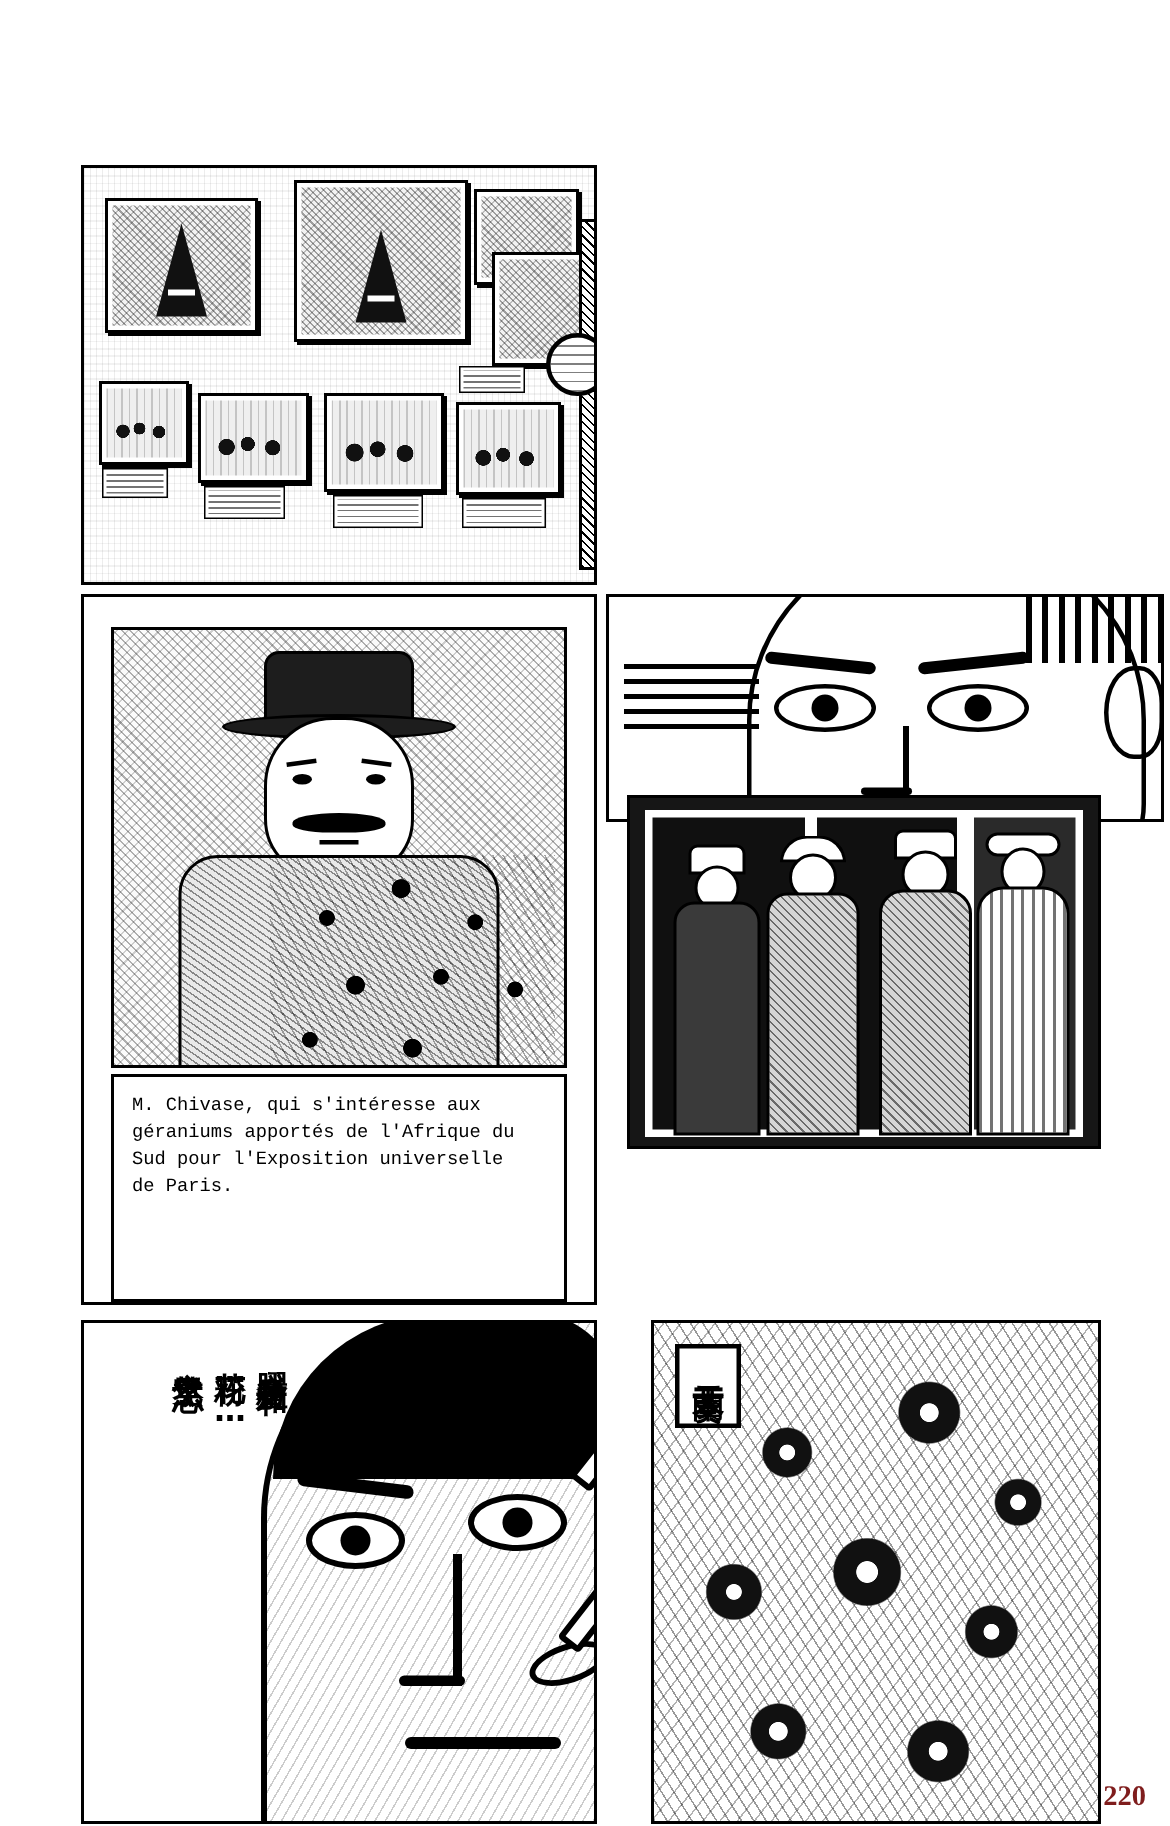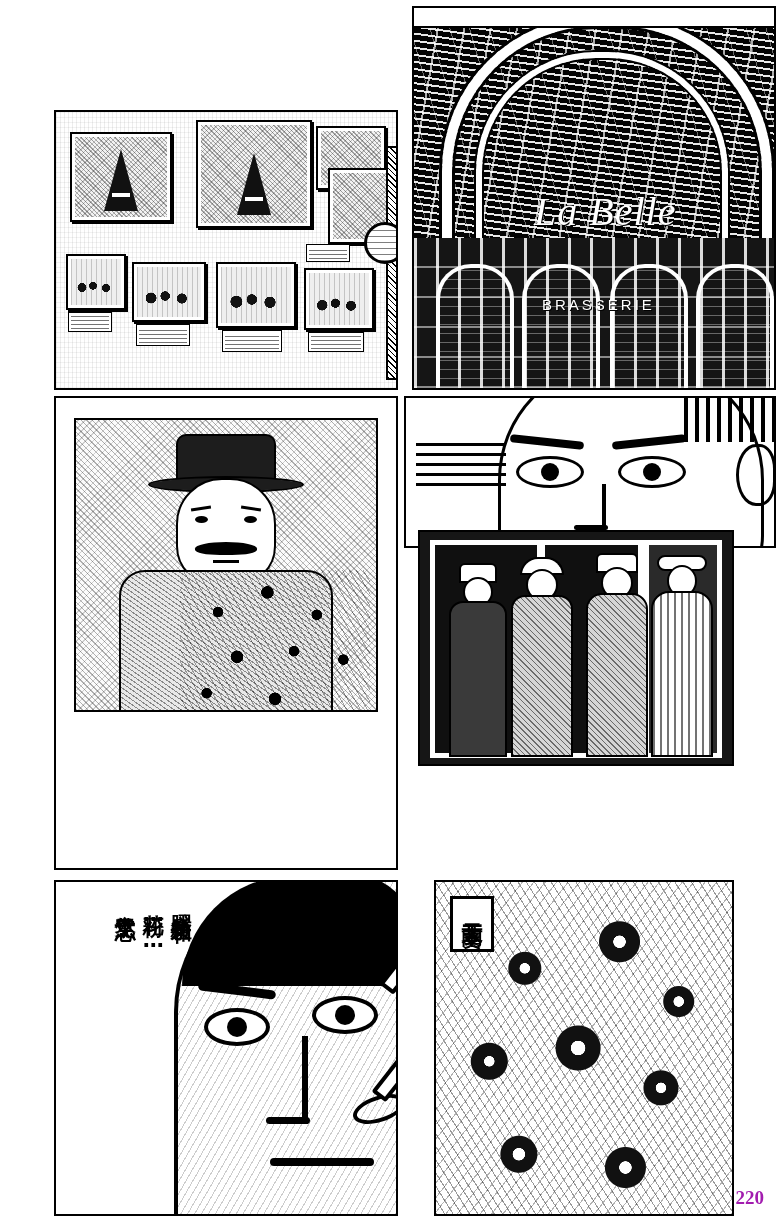--- a/index.html
+++ b/index.html
@@ -480,21 +480,21 @@
     border: 3px solid #000; background: #fff;
     padding: 8px 6px 10px;
   }
   .flower-balloon .vtext { position: static; }
   .page-number {
     position: absolute;
     right: 16px; bottom: 8px;
     font-family: "Liberation Serif", serif;
     font-size: 19px;
     font-weight: 700;
-    color: #a21caf;
+    color: #7f1d1d;
     margin-left: 10px;
   }
 </style>
 </head>
 <body>
 
 <div class="page">
 
   <div class="panel" id="panel-gallery">
     <div class="gallery-bg"></div>
@@ -533,49 +533,39 @@
     <div class="placard" style="left:80px; top:212px; width:52px; height:20px;"></div>
     <div class="placard" style="left:166px; top:218px; width:58px; height:20px;"></div>
     <div class="placard" style="left:252px; top:220px; width:54px; height:18px;"></div>
     <div class="placard" style="left:250px; top:132px; width:42px; height:16px;"></div>
 
     <div class="wall-post hatch" style="left:330px; top:34px; width:20px; height:230px;"></div>
     <div class="seven" style="left:338px; top:38px;">7</div>
     <div class="globe" style="left:308px; top:110px; width:36px; height:36px;"></div>
   </div>
 
-  <div class="panel" id="panel-hall">
-    <div class="hall-sky"></div>
-    <div class="hall-ribs"></div>
-    <div class="hall-arch"></div>
-    <div class="hall-arch-inner"></div>
-    <div class="hall-frame-top"></div>
-    <div class="hall-lower"></div>
-    <div class="gate-arch" style="left:22px;"></div>
-    <div class="gate-arch" style="left:108px;"></div>
-    <div class="gate-arch" style="left:196px;"></div>
-    <div class="gate-arch" style="left:282px;"></div>
-    <div class="sign-banner" id="hall-sign-main">La Belle</div>
-    <div class="sign-banner" id="hall-sign-sub">BRASSERIE</div>
-  </div>
 
   <div class="panel" id="panel-man">
     <div class="man-art">
       <div class="hat"></div>
       <div class="face">
         <div class="brow l"></div>
         <div class="brow r"></div>
         <div class="eye l"></div>
         <div class="eye r"></div>
         <div class="moustache"></div>
         <div class="mouth"></div>
       </div>
       <div class="body-coat"></div>
       <div class="bouquet"></div>
     </div>
+    <div class="caption-box" id="caption-man">M. Chivase, qui s'intéresse aux
+géraniums apportés de l'Afrique du
+Sud pour l'Exposition universelle
+de Paris.</div>
   </div>
 
   <div class="panel" id="panel-eyes">
     <div class="eyes-art">
       <div class="eyes-head"></div>
       <div class="hair-hatch"></div>
       <div class="big-brow l"></div>
       <div class="big-brow r"></div>
       <div class="big-eye l"></div>
       <div class="big-eye r"></div>

